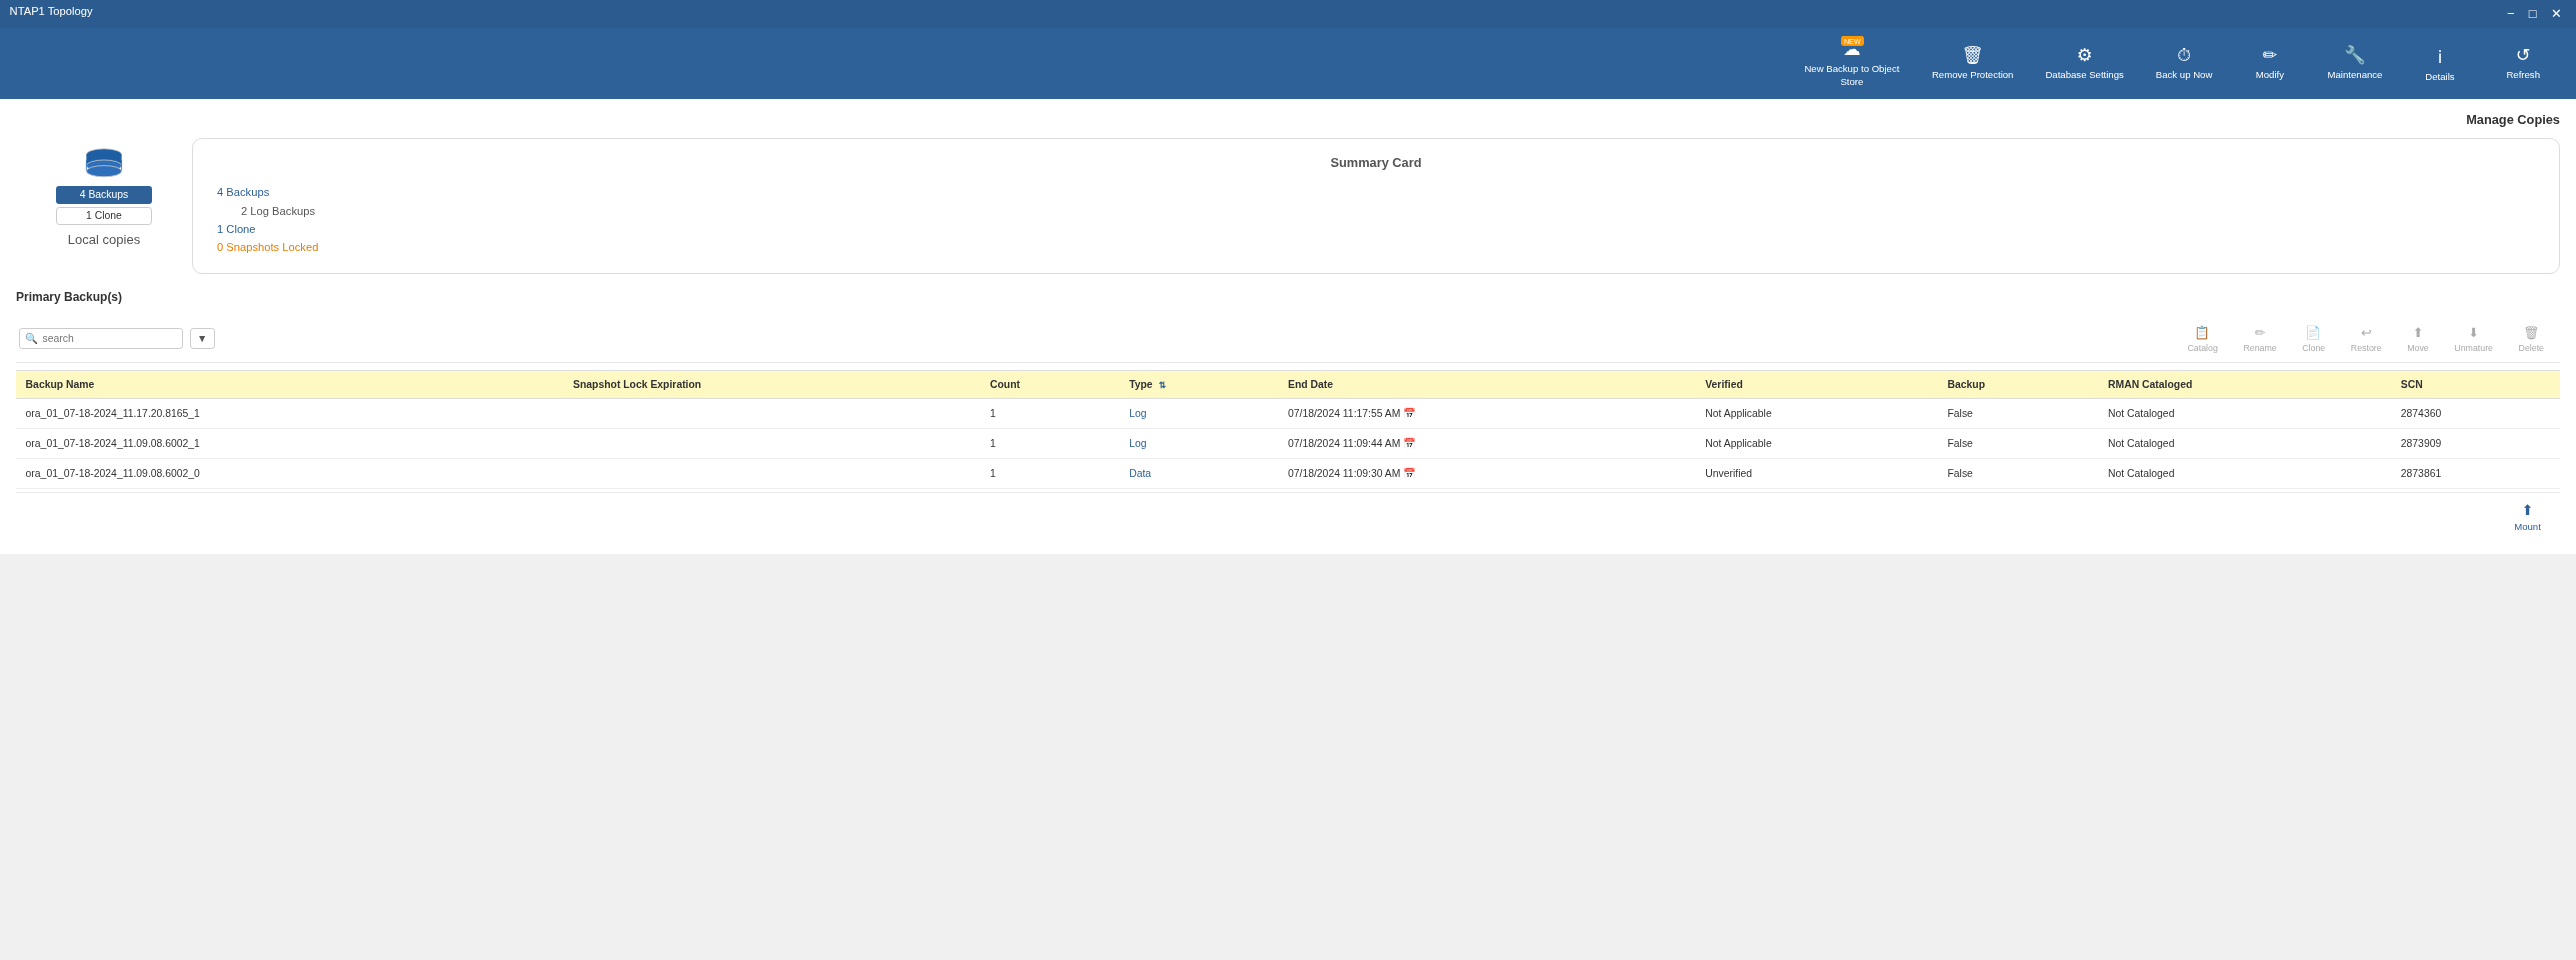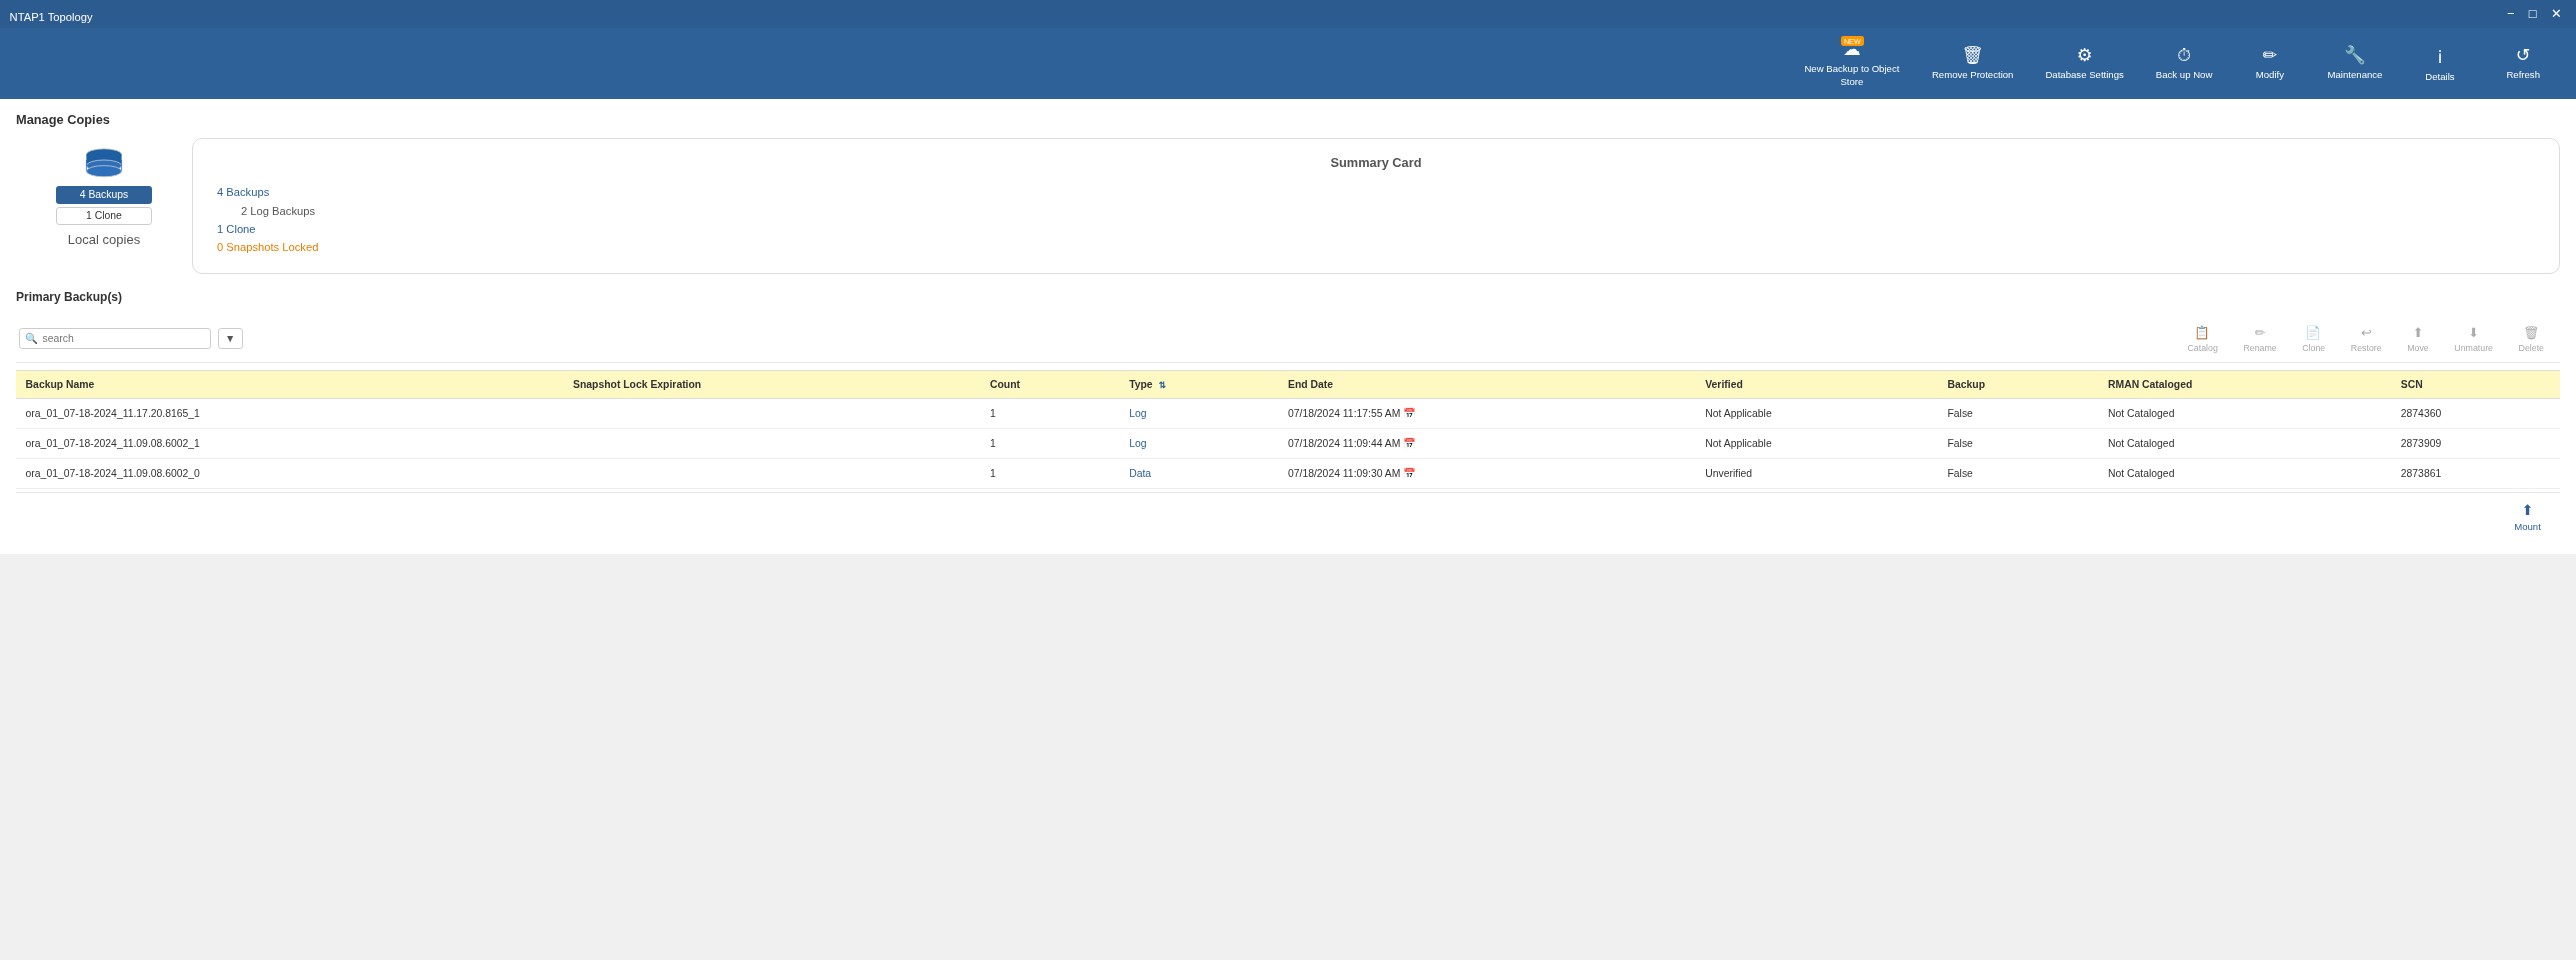--- a/index.html
+++ b/index.html
@@ -5,21 +5,21 @@
     * { box-sizing: border-box; margin: 0; padding: 0; }
     body { font-family: Arial, sans-serif; font-size: 10.4px; background: #f0f0f0; color: #333; overflow: hidden; width: 2576px; height: 960px; }
 
     
     .title-bar {
       background: #2c5c8f;
       color: white;
       padding: 4.8px 9.6px;
       font-size: 10.4px;
       display: flex;
-      align-items: flex-end;
+      align-items: flex-start;
       justify-content: space-between;
       gap: 24px;
     }
     .title-bar-title { font-size: 11.2px; }
     .title-bar-controls { display: flex; gap: 4.8px; }
     .title-btn {
       background: transparent;
       border: none;
       color: white;
       cursor: pointer;
@@ -68,20 +68,21 @@
     .main-content {
       background: white;
       padding: 12.8px 16px;
     }
 
     .section-title {
       font-size: 12.8px;
       font-weight: bold;
       color: #333;
       margin-bottom: 11.2px;
+      text-align: right;
     }
 
     
     .manage-copies-area {
       display: flex;
       gap: 0;
       margin-bottom: 16px;
     }
 
     .local-copies-panel {
@@ -181,21 +182,21 @@
       position: relative;
       display: flex;
       align-items: center;
     }
 
     .search-input {
       border: 0.8px solid #ccc;
       border-radius: 3.2px;
       padding: 4px 8px 4px 22.4px;
       font-size: 10.4px;
-      width: 192px;
+      width: 164px;
     }
 
     .search-icon-inner {
       position: absolute;
       left: 6.4px;
       color: #888;
       font-size: 10.4px;
     }
 
     .filter-btn {

